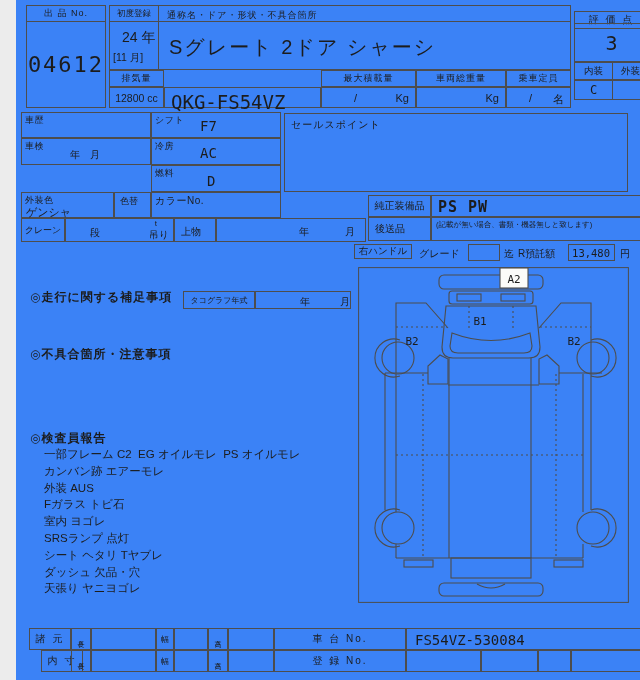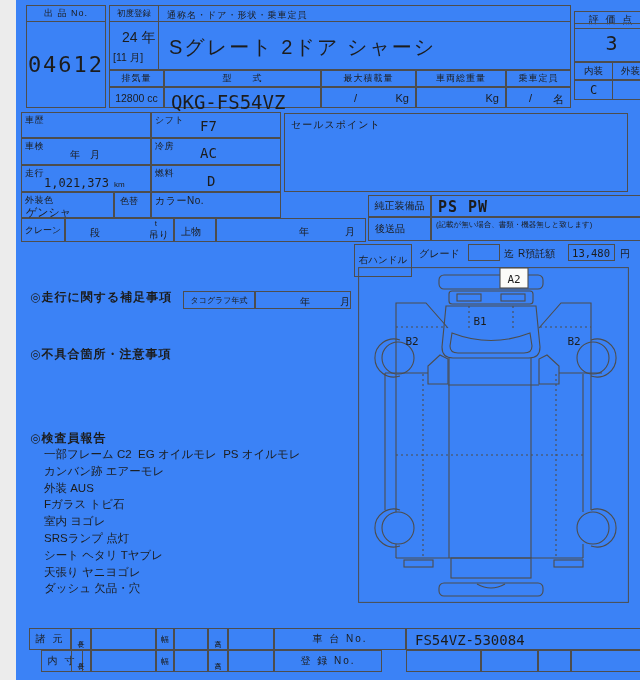--- a/index.html
+++ b/index.html
@@ -35,36 +35,33 @@
 
   <div class="cell fx" style="left:93px;top:5px;width:50px;height:17px;font-size:8.5px">
       <span>初度登録</span>
     </div>
   <div class="cell" style="left:93px;top:21px;width:50px;height:49px">
     <span class="txt" style="left:12px;top:7px;font-size:14px">24 年</span>
     <span class="txt" style="left:3px;top:29px;font-size:10.5px">[11 月]</span>
   </div>
 
   <div class="cell" style="left:142px;top:5px;width:413px;height:17px">
-      <span class="txt" style="left:8px;top:3px;font-size:9px;letter-spacing:1px">通称名・ドア・形状・乗車定員</span>
+      <span class="txt" style="left:8px;top:3px;font-size:9px;letter-spacing:1px">通称名・ドア・形状・不具合箇所</span>
     </div>
   <div class="cell" style="left:142px;top:21px;width:413px;height:49px">
       <span class="txt" style="left:10px;top:12px;font-size:20px;letter-spacing:2px;font-weight:500">Sグレート 2ドア シャーシ</span>
     </div>
 
   <div class="cell fx hd" style="left:93px;top:70px;width:55px;height:17px">
       <span>排気量</span>
     </div>
   <div class="cell fx" style="left:93px;top:87px;width:55px;height:21px;font-size:10.5px">
       <span>12800 cc</span>
     </div>
 
-  <div class="cell fx hd" style="left:148px;top:70px;width:157px;height:17px">
-      <span>型　　式</span>
-    </div>
   <div class="cell mono" style="left:148px;top:87px;width:157px;height:21px">
       <span class="txt" style="left:6px;top:3px;font-size:19px">QKG-FS54VZ</span>
     </div>
 
   <div class="cell fx hd" style="left:305px;top:70px;width:95px;height:17px">
       <span>最大積載量</span>
     </div>
   <div class="cell" style="left:305px;top:87px;width:95px;height:21px;font-size:11px">
     <span class="txt" style="left:32px;top:4px">/</span>
     <span class="txt" style="right:6px;top:4px">Kg</span>
@@ -112,25 +109,20 @@
 
   <div class="cell" style="left:5px;top:138px;width:130px;height:27px">
     <span class="lblTL">車検</span>
     <span class="txt" style="left:48px;top:9px;font-size:10px">年　月</span>
   </div>
   <div class="cell" style="left:135px;top:138px;width:130px;height:27px">
     <span class="lblTL">冷房</span>
     <span class="txt mono" style="left:48px;top:6px;font-size:14px">AC</span>
   </div>
 
-  <div class="cell" style="left:5px;top:165px;width:130px;height:27px">
-    <span class="lblTL">走行</span>
-    <span class="txt mono" style="left:22px;top:10px;font-size:12px">1,021,373</span>
-    <span class="txt" style="left:92px;top:14px;font-size:8px">km</span>
-  </div>
   <div class="cell" style="left:135px;top:165px;width:130px;height:27px">
     <span class="lblTL">燃料</span>
     <span class="txt mono" style="left:55px;top:7px;font-size:14px">D</span>
   </div>
 
   <div class="cell" style="left:5px;top:192px;width:93px;height:26px">
     <span class="lblTL">外装色</span>
     <span class="txt" style="left:4px;top:12px;font-size:11px">ゲンシャ</span>
   </div>
   <div class="cell" style="left:98px;top:192px;width:37px;height:26px">
@@ -166,21 +158,21 @@
   <div class="cell mono" style="left:415px;top:195px;width:212px;height:22px">
       <span class="txt" style="left:6px;top:2px;font-size:15px;font-weight:600;letter-spacing:1px">PS PW</span>
     </div>
   <div class="cell" style="left:352px;top:217px;width:63px;height:24px">
       <span class="txt" style="left:6px;top:4px;font-size:10px">後送品</span>
     </div>
   <div class="cell" style="left:415px;top:217px;width:212px;height:24px">
       <span class="txt" style="left:4px;top:2px;font-size:7.5px">(記載が無い場合、書類・機器無しと致します)</span>
     </div>
 
-  <div class="cell fx" style="left:338px;top:244px;width:58px;height:33px;font-size:9.5px">
+  <div class="cell fx" style="left:338px;top:244px;width:58px;height:15px;font-size:9.5px">
       <span>右ハンドル</span>
     </div>
   <span class="txt" style="left:403px;top:247px;font-size:10px">グレード</span>
   <div class="cell" style="left:452px;top:244px;width:32px;height:17px"></div>
   <span class="txt" style="left:488px;top:247px;font-size:10px">迄</span>
   <span class="txt" style="left:502px;top:247px;font-size:10px">R預託額</span>
   <div class="cell mono" style="left:552px;top:244px;width:47px;height:17px">
       <span class="txt" style="right:4px;top:2px;font-size:10.5px">13,480</span>
     </div>
   <span class="txt" style="left:604px;top:247px;font-size:10px">円</span>
@@ -198,22 +190,22 @@
 
   <span class="txt heading" style="left:14px;top:430px">◎検査員報告</span>
   <div class="txt" style="left:28px;top:446px;width:305px">
     <div class="insp-line">一部フレーム C2  EG オイルモレ  PS オイルモレ</div>
     <div class="insp-line">カンバン跡 エアーモレ</div>
     <div class="insp-line">外装 AUS</div>
     <div class="insp-line">Fガラス トビ石</div>
     <div class="insp-line">室内 ヨゴレ</div>
     <div class="insp-line">SRSランプ 点灯</div>
     <div class="insp-line">シート ヘタリ Tヤブレ</div>
+    <div class="insp-line">ダッシュ 欠品・穴</div>
     <div class="insp-line">天張り ヤニヨゴレ</div>
-    <div class="insp-line">ダッシュ 欠品・穴</div>
   </div>
 
   <svg style="position:absolute;left:342px;top:267px" width="271" height="336" viewBox="0 0 271 336">
     <g fill="none" stroke="#4d4d4d" stroke-width="1.1">
       <rect x="0.6" y="0.6" width="269.8" height="334.8" stroke-width="1"></rect>
 
       <rect x="81" y="8" width="104" height="14" rx="5"></rect>
 
       <rect x="91" y="24" width="84" height="13" rx="3"></rect>
       <rect x="99" y="27" width="24" height="7"></rect>
@@ -302,21 +294,21 @@
     </div>
   <div class="cell" style="left:75px;top:650px;width:65px;height:22px"></div>
   <div class="cell fx" style="left:140px;top:650px;width:18px;height:22px;font-size:8px">
       <span>幅</span>
     </div>
   <div class="cell" style="left:158px;top:650px;width:34px;height:22px"></div>
   <div class="cell fx" style="left:192px;top:650px;width:20px;height:22px">
       <span class="vert">高さ</span>
     </div>
   <div class="cell" style="left:212px;top:650px;width:46px;height:22px"></div>
-  <div class="cell fx" style="left:258px;top:650px;width:108px;height:22px;font-size:10px;letter-spacing:2px">
+  <div class="cell fx" style="left:258px;top:650px;width:132px;height:22px;font-size:10px;letter-spacing:2px">
       <span>登 録 No.</span>
     </div>
   <div class="cell" style="left:390px;top:650px;width:75px;height:22px"></div>
   <div class="cell" style="left:465px;top:650px;width:57px;height:22px"></div>
   <div class="cell" style="left:522px;top:650px;width:33px;height:22px"></div>
   <div class="cell" style="left:555px;top:650px;width:72px;height:22px"></div>
 
 </div>
 
 </body></html>

